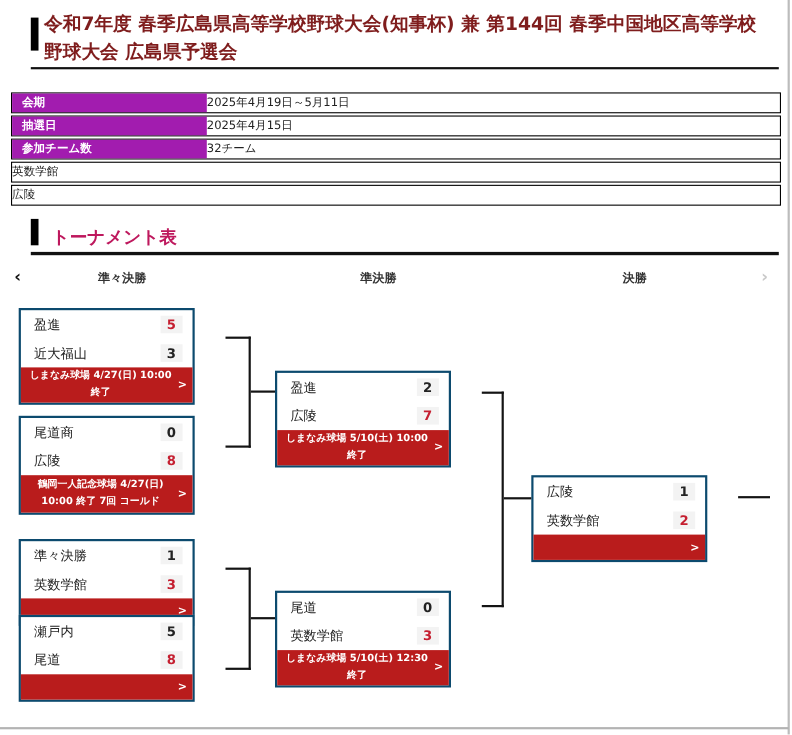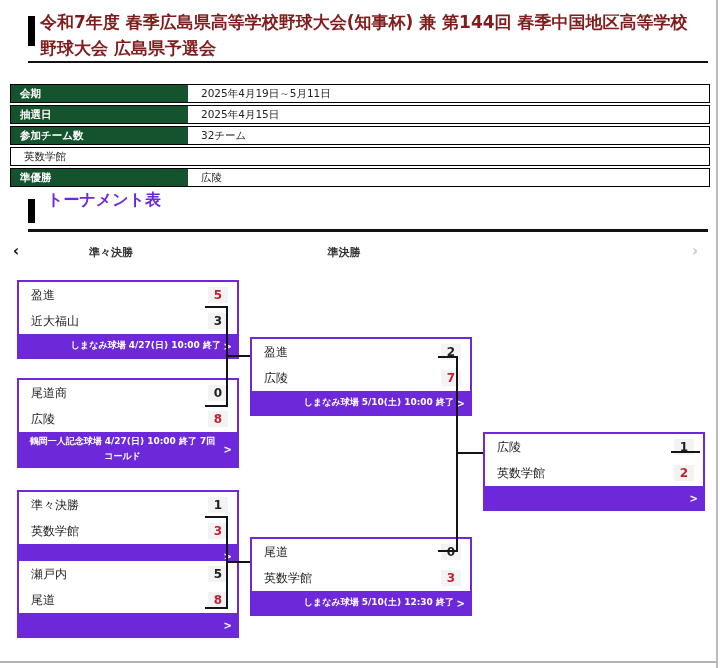--- a/index.html
+++ b/index.html
@@ -9,48 +9,48 @@
   
   .title-bar{position:absolute;left:28px;top:16px;width:7px;height:30px;background:#000;}
   .page-title{position:absolute;left:40px;top:9px;width:660px;font-size:17px;font-weight:bold;
               line-height:26px;color:#7f1d1d;}
   .rule-1{position:absolute;left:28px;top:61px;width:680px;height:2px;background:#111;}
 
   
   .info-table{position:absolute;left:10px;top:84px;width:700px;}
   .info-row{box-sizing:border-box;height:19px;margin-bottom:2px;border:1px solid #000;
             display:flex;align-items:stretch;background:#fff;}
-  .info-label{width:168px;background:#14532d;color:#fff;font-size:10.5px;font-weight:bold;
+  .info-label{width:168px;background:#a21caf;color:#fff;font-size:10.5px;font-weight:bold;
               line-height:17px;padding-left:9px;}
-  .info-value{font-size:10.5px;line-height:17px;padding-left:13px;color:#222;}
+  .info-value{font-size:10.5px;line-height:17px;color:#222;}
 
   
   .section-bar{position:absolute;left:28px;top:199px;width:7px;height:24px;background:#000;}
-  .section-title{position:absolute;left:47px;top:190px;font-size:16px;font-weight:bold;color:#6d28d9;}
+  .section-title{position:absolute;left:47px;top:206px;font-size:16px;font-weight:bold;color:#be185d;}
   .rule-2{position:absolute;left:28px;top:229px;width:680px;height:3px;background:#111;}
 
   
   .nav-prev{position:absolute;left:13px;top:242px;font-size:15px;font-weight:bold;color:#111;cursor:pointer;}
   .nav-next{position:absolute;left:692px;top:242px;font-size:15px;font-weight:bold;color:#c9c9c9;cursor:pointer;}
   .round-label{position:absolute;top:245px;width:188px;text-align:center;font-size:11px;
                font-weight:bold;color:#333;}
   .r0{left:17px;} .r1{left:250px;} .r2{left:483px;}
 
   
-  .match{position:absolute;box-sizing:border-box;width:222px;border:2px solid #6d28d9;background:#fff;}
+  .match{position:absolute;box-sizing:border-box;width:160px;border:2px solid #0c4a6e;background:#fff;}
   .m0{left:17px;top:280px;} .m1{left:17px;top:378px;} .m2{left:17px;top:490px;}
   .m3{left:17px;top:559px;} .m4{left:250px;top:337px;} .m5{left:250px;top:537px;}
   .m6{left:483px;top:432px;}
   .trow{height:26px;display:flex;align-items:center;justify-content:space-between;
         padding:0 9px 0 12px;}
   .tname{font-size:12px;color:#222;}
   .score{background:#f3f3f3;padding:1px 6px;font-size:12px;font-weight:bold;color:#222;
          text-align:center;min-width:8px;}
   .score.win{color:var(--win-color,#c51f30);}
-  .mfooter{background:#6d28d9;color:#fff;min-height:21px;display:flex;align-items:center;
+  .mfooter{background:#b91c1c;color:#fff;min-height:21px;display:flex;align-items:center;
            justify-content:flex-end;position:relative;padding:1px 16px 1px 5px;text-align:center;cursor:pointer;}
   .m1 .mfooter{min-height:32px;}
   .venue{font-size:9px;font-weight:bold;line-height:1.65;}
   .farrow{position:absolute;right:5px;top:50%;transform:translateY(-50%);
           font-size:10px;font-weight:bold;color:#fff;}
 
   
   .conn{position:absolute;background:#141414;}
 
   
@@ -76,32 +76,32 @@
       <div class="info-value">2025年4月15日</div>
     </div>
     <div class="info-row">
       <div class="info-label">参加チーム数</div>
       <div class="info-value">32チーム</div>
     </div>
     <div class="info-row">
       <div class="info-value">英数学館</div>
     </div>
     <div class="info-row">
-      <div class="info-label">準優勝</div>
       <div class="info-value">広陵</div>
     </div>
   </div>
 
   <div class="section-bar"></div>
   <h2 class="section-title" style="margin:0;">トーナメント表</h2>
   <div class="rule-2"></div>
 
   <div class="nav-prev">‹</div>
   <div class="round-label r0">準々決勝</div>
   <div class="round-label r1">準決勝</div>
+  <div class="round-label r2">決勝</div>
   <div class="nav-next">›</div>
 
   <div class="match m0">
     <div class="trow">
       <span class="tname">盈進</span>
       <span class="score win">5</span>
     </div>
     <div class="trow">
       <span class="tname">近大福山</span>
       <span class="score">3</span>

